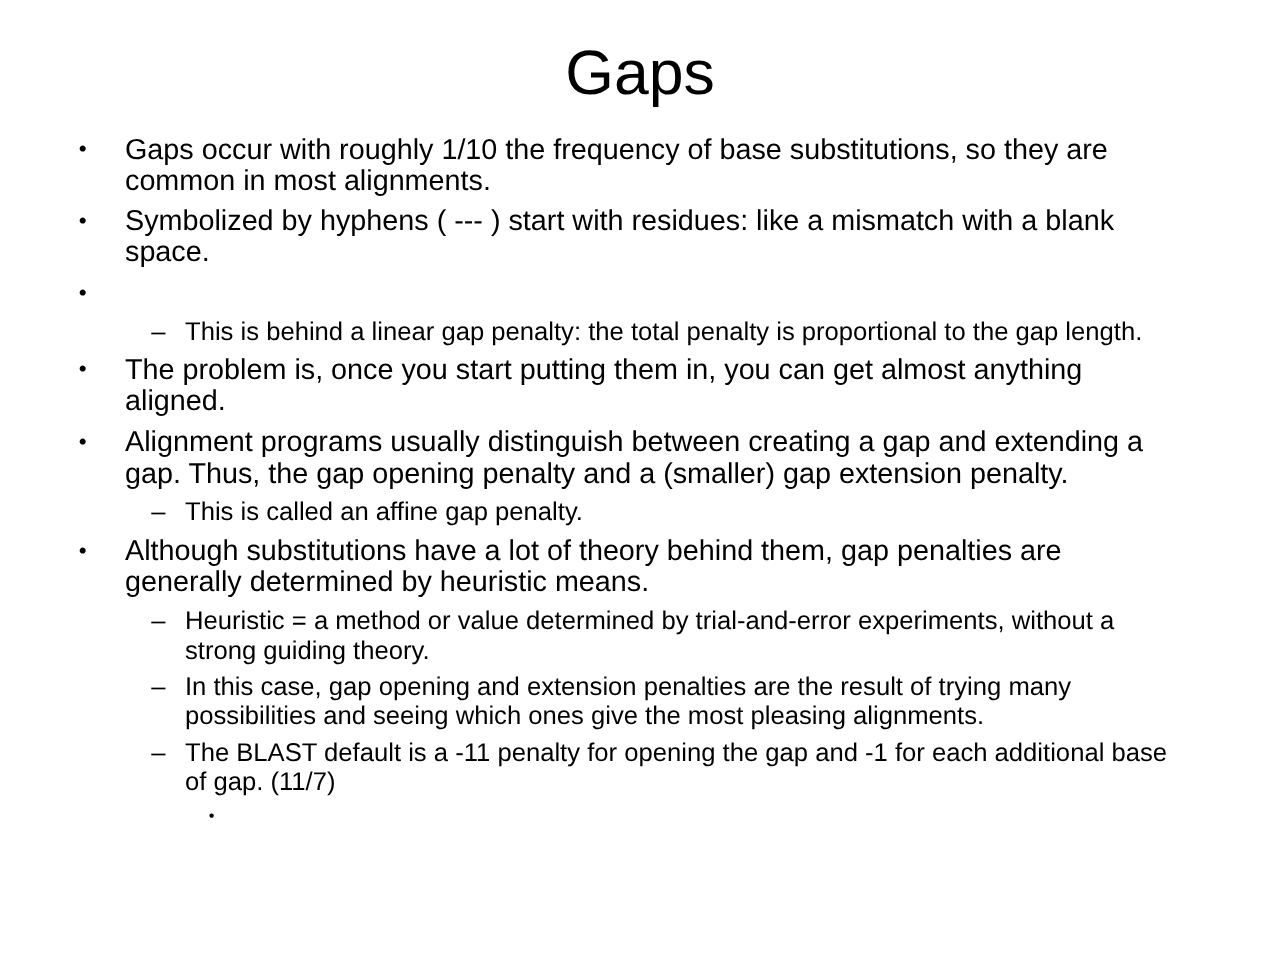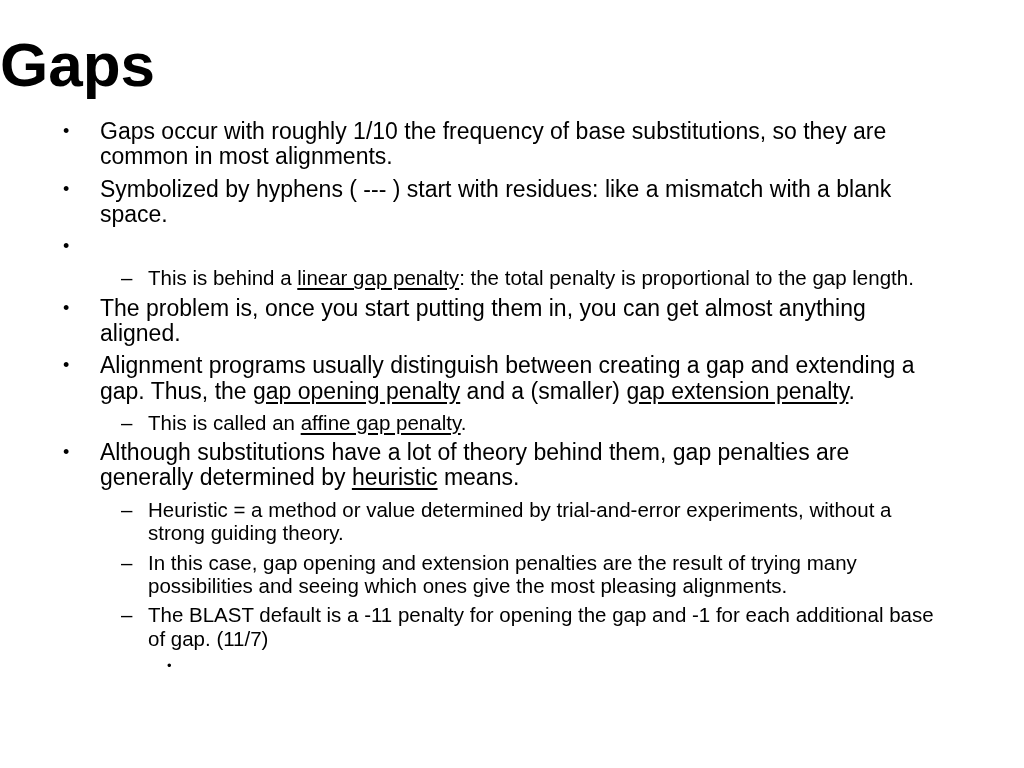--- a/index.html
+++ b/index.html
@@ -15,24 +15,25 @@
     color: #000000;
   }
   .slide {
     position: relative;
     width: 1024px;
     height: 768px;
     background: #ffffff;
     box-sizing: border-box;
   }
   .slide-title {
-    font-size: 62px;
+    text-align: center;
+    font-size: 50px;
     line-height: 1.05;
     padding-top: 32px;
-    font-weight: 700;
+    font-weight: 400;
     letter-spacing: 0px;
   }
   .bullet-list {
     margin-top: 22px;
     padding-right: 78px;
   }
   .bullet-item {
     display: flex;
     align-items: flex-start;
   }
@@ -73,21 +74,20 @@
     font-size: 17.5px;
     line-height: 1.15;
     margin-bottom: 5px;
   }
   .l3 .marker {
     width: 22px;
     font-size: 13px;
     line-height: 20px;
   }
   .u {
-    text-decoration: underline;
     text-underline-offset: 3px;
     text-align: right;
   }
 </style>
 </head>
 <body>
 
 <div class="slide">
 
   <div class="slide-title">Gaps</div>

